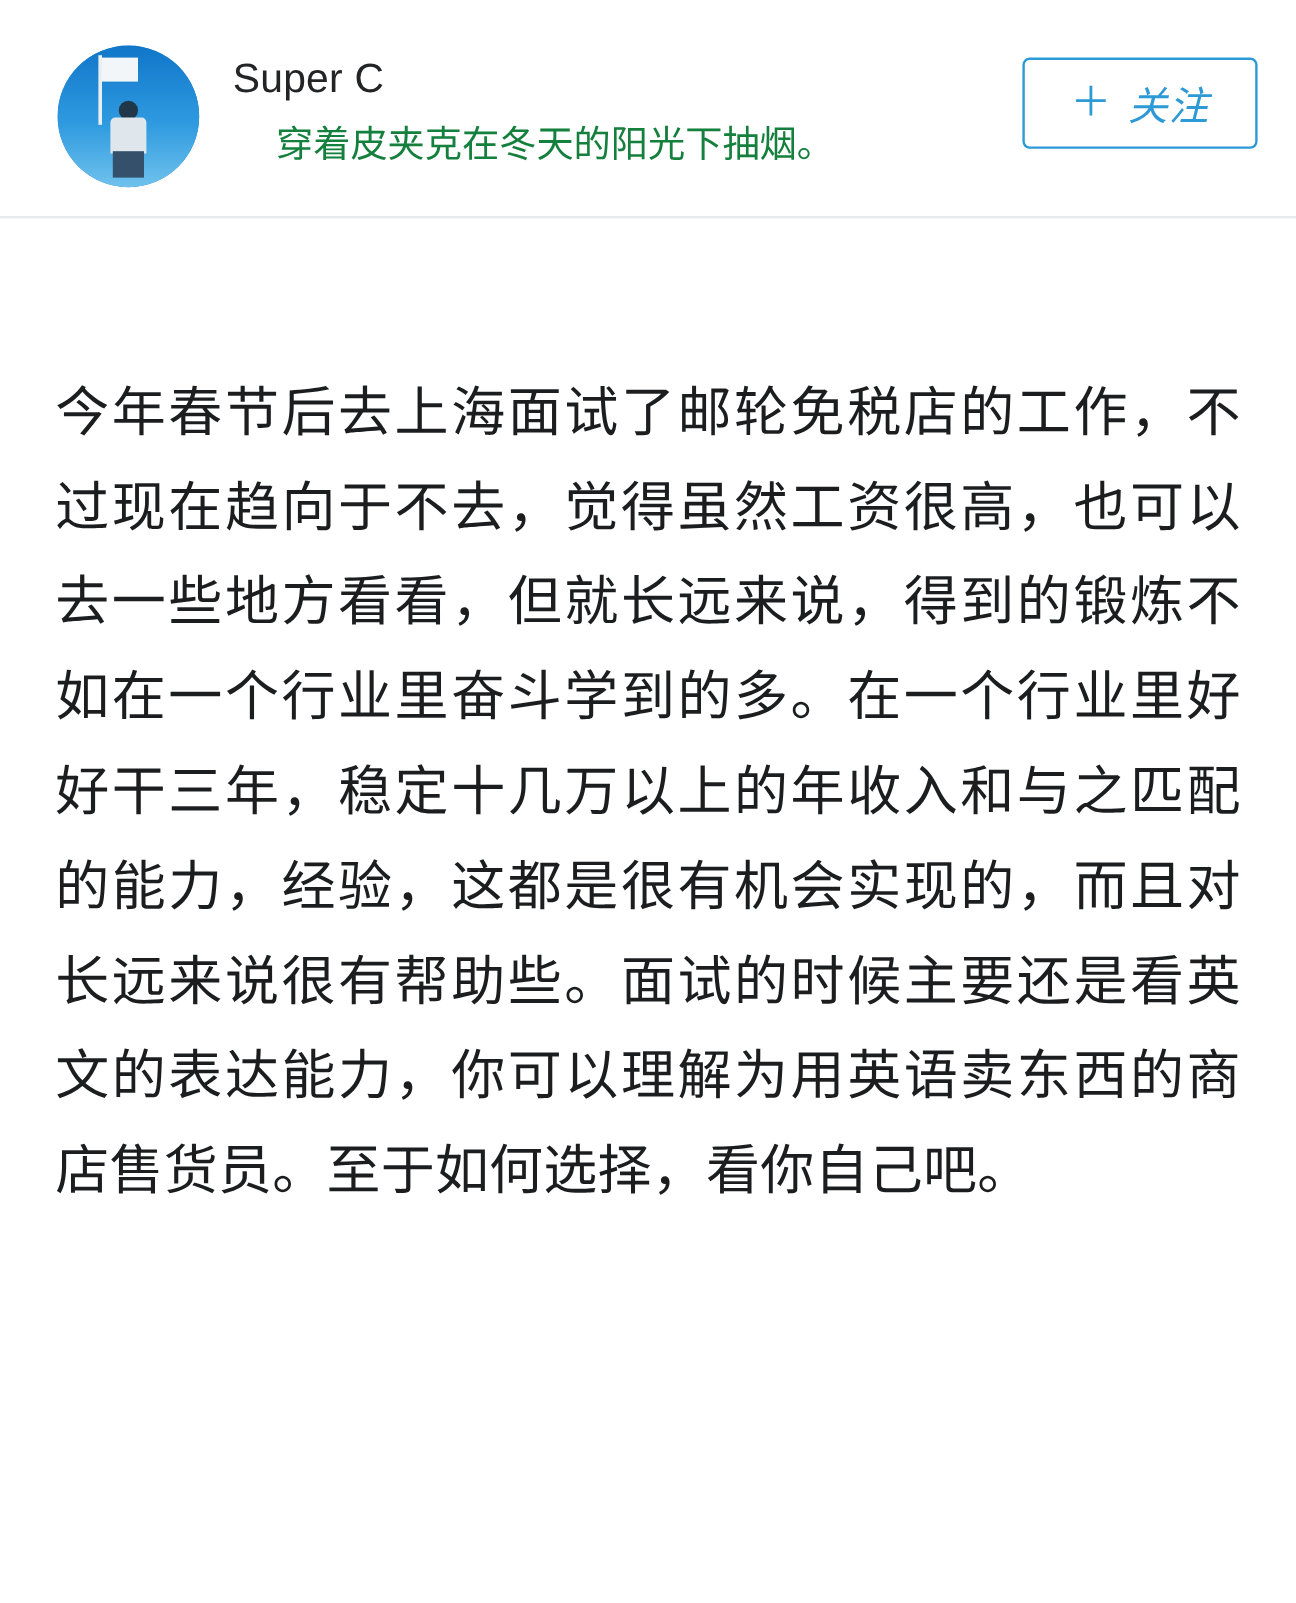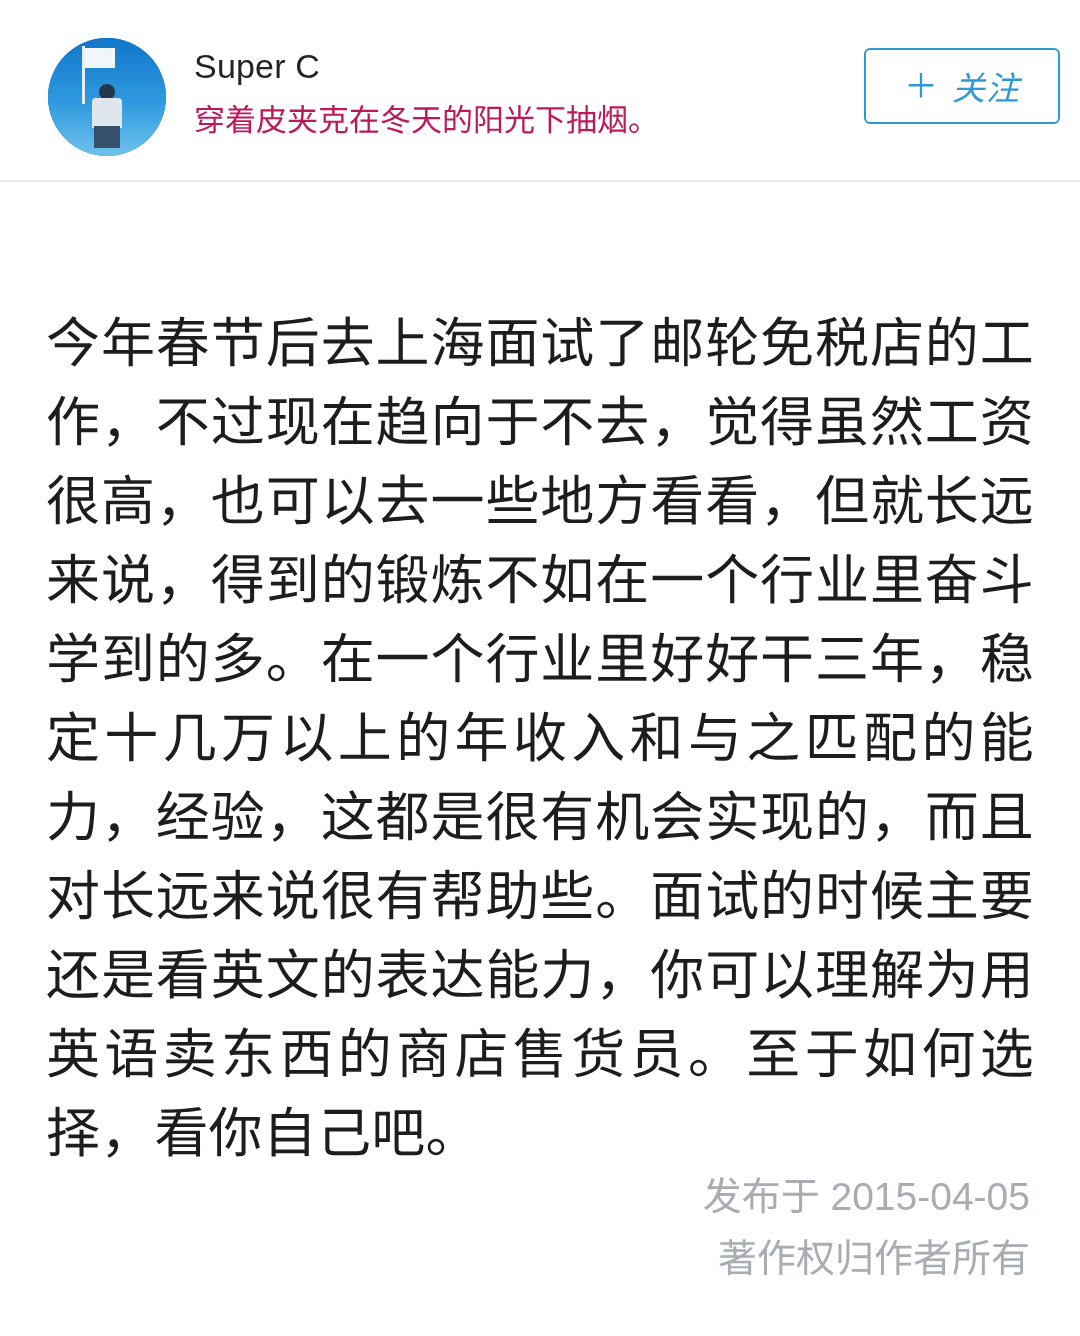--- a/index.html
+++ b/index.html
@@ -21,21 +21,21 @@
     width: 1080px;
     height: 1336px;
     box-sizing: border-box;
   }
 
   
   .header {
     position: relative;
     height: 182px;
     box-sizing: border-box;
-    padding: 32px 20px 0 48px;
+    padding: 32px 32px 0 48px;
     display: flex;
     align-items: flex-start;
     border-bottom: 2px solid #e8ebed;
   }
 
   .avatar {
     width: 118px;
     height: 118px;
     border-radius: 50%;
     overflow: hidden;
@@ -105,25 +105,26 @@
     font-size: 34px;
     line-height: 44px;
     color: #222426;
     font-weight: 400;
     letter-spacing: .2px;
   }
   .author-bio {
     margin-top: 12px;
     font-size: 31px;
     line-height: 42px;
-    color: #be185d;
+    color: #15803d;
     font-weight: 400;
     white-space: nowrap;
     overflow: hidden;
     text-overflow: ellipsis;
+    margin-left: 36px;
   }
 
   .follow-button {
     flex: 0 0 auto;
     margin-top: 16px;
     width: 196px;
     height: 76px;
     border: 2px solid #2d9ad6;
     border-radius: 6px;
     background: #ffffff;
@@ -144,21 +145,21 @@
   .follow-button .follow-label {
     letter-spacing: 1px;
     font-style: italic;
   }
 
   
   .answer-body {
     padding: 122px 46px 0 46px;
   }
   .answer-text {
-    font-size: 54px;
+    font-size: 45px;
     line-height: 79px;
     color: #1c1d1f;
     text-align: justify;
     letter-spacing: .2px;
     font-weight: 400;
     word-break: break-all;
   }
 
   
   .answer-footer {
@@ -201,18 +202,14 @@
       <span class="plus-icon">＋</span>
       <span class="follow-label">关注</span>
     </div>
 
   </div>
 
   <div class="answer-body">
     <div class="answer-text">今年春节后去上海面试了邮轮免税店的工作，不过现在趋向于不去，觉得虽然工资很高，也可以去一些地方看看，但就长远来说，得到的锻炼不如在一个行业里奋斗学到的多。在一个行业里好好干三年，稳定十几万以上的年收入和与之匹配的能力，经验，这都是很有机会实现的，而且对长远来说很有帮助些。面试的时候主要还是看英文的表达能力，你可以理解为用英语卖东西的商店售货员。至于如何选择，看你自己吧。</div>
   </div>
 
-  <div class="answer-footer">
-    <div class="publish-date">发布于 2015-04-05</div>
-    <div class="copyright">著作权归作者所有</div>
-  </div>
 
 </div>
 
 </body></html>

